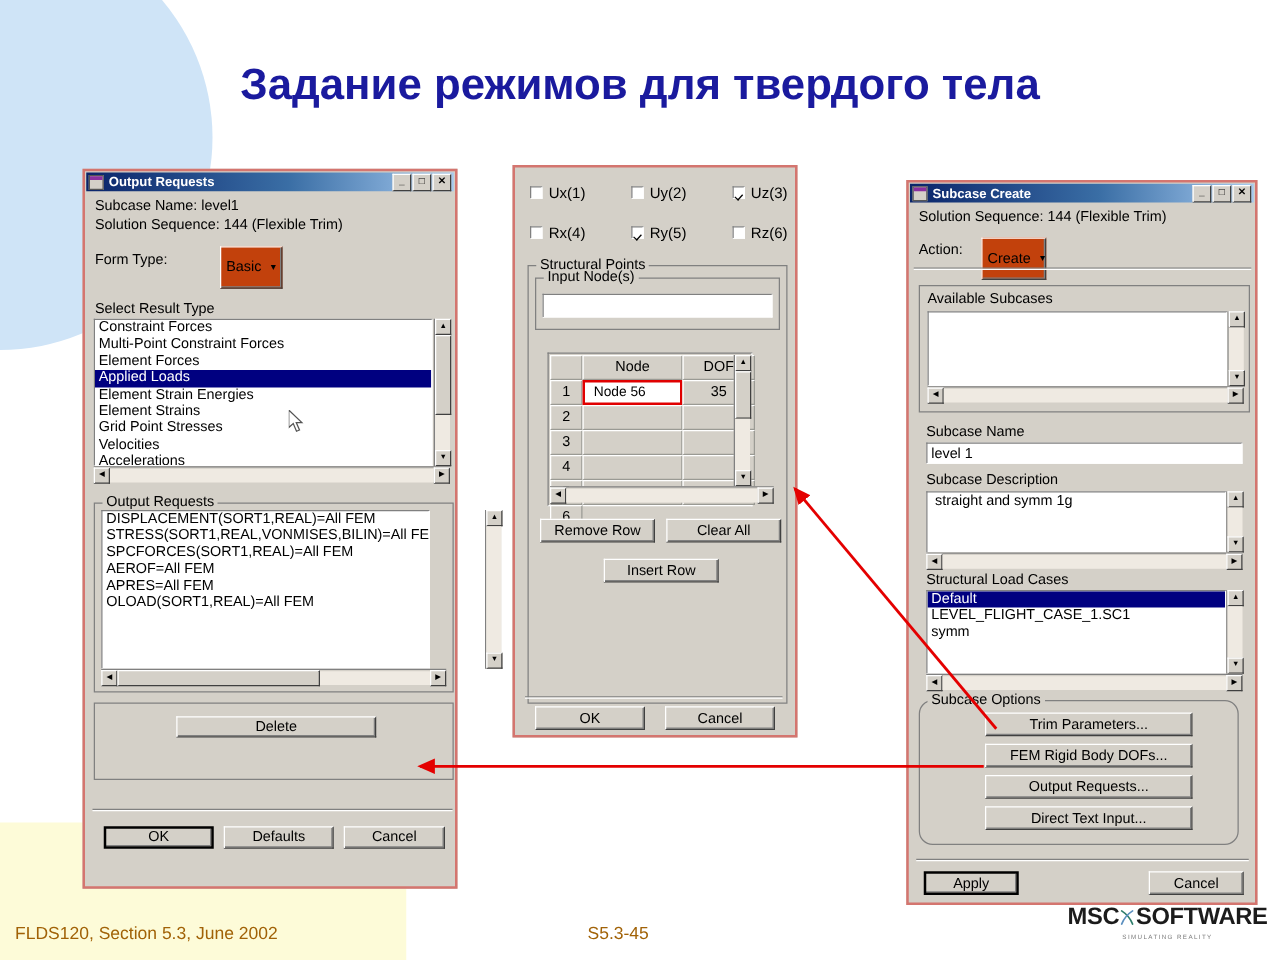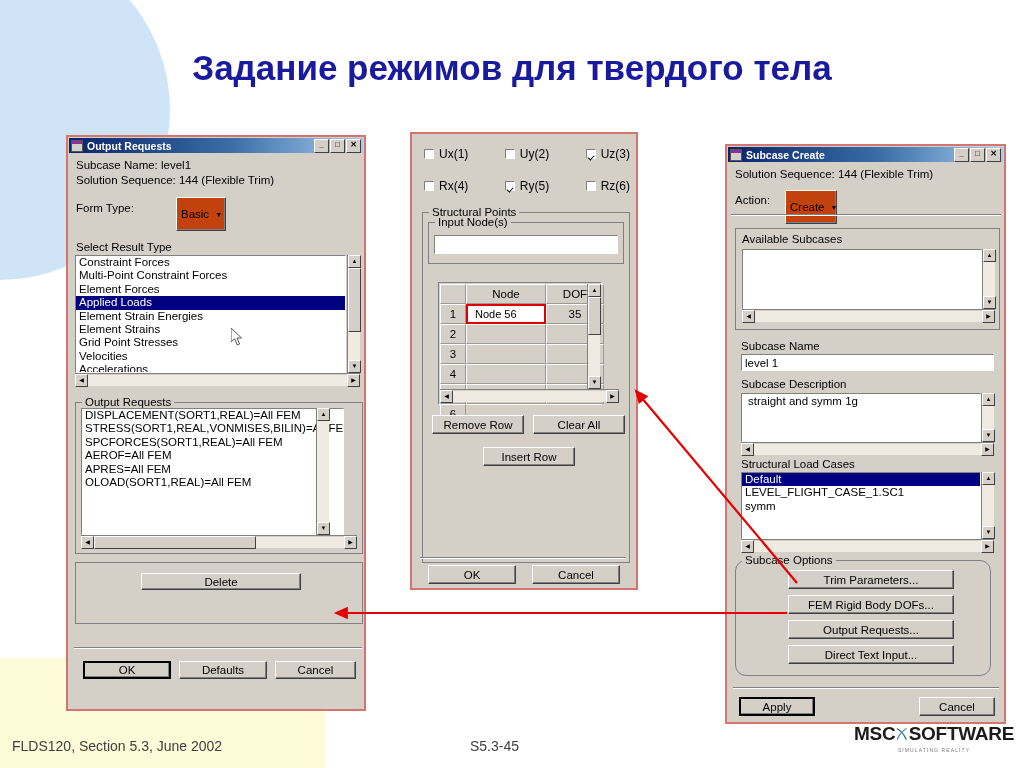--- a/index.html
+++ b/index.html
@@ -20,21 +20,21 @@
   }
   
   #slide-title{
     position:absolute;left:0;top:48px;width:1024px;text-align:center;
     font-size:35px;font-weight:bold;color:#1a1a9e;z-index:5;
     letter-spacing:0px;
     font-family:"Liberation Sans", sans-serif;
   }
   
   .footer-text{
-    position:absolute;bottom:14px;font-size:14px;color:#404040;z-index:6;
+    position:absolute;bottom:14px;font-size:14px;color:#a16207;z-index:6;
   }
   #footer-left{left:12px;}
   #footer-center{left:470px;}
   #msc-logo{position:absolute;right:10px;bottom:12px;z-index:6;
             width:160px;height:36px;}
   #msc-logo .msc-main{font-size:19px;font-weight:bold;color:#1b1b1b;
             font-family:"Liberation Sans", sans-serif;letter-spacing:-0.3px;}
   #msc-logo .msc-sub{font-size:5px;color:#7a7a7a;letter-spacing:1.1px;
             text-align:center;margin-top:-1px;}
   #msc-logo .row{display:flex;align-items:center;justify-content:flex-end;}
@@ -212,21 +212,21 @@
     </div>
     <div class="sb-h" style="position:absolute;left:0;top:118px;width:285px;height:13px;">
       <div class="sb-arrow">◀</div>
       <div class="sb-track" style="height:11px;"></div>
       <div class="sb-arrow">▶</div>
     </div>
   </div>
 
   <div class="group" style="position:absolute;left:7px;top:265px;width:288px;height:152px;">
     <div class="group-title">Output Requests</div>
-    <div style="position:absolute;left:5px;top:5px;width:248px;height:140px;">
+    <div style="position:absolute;left:5px;top:5px;width:320px;height:140px;">
       <div class="field" style="position:absolute;left:0;top:0;width:263px;height:127px;">
         <div id="output-requests-list">
             <div class="listrow">DISPLACEMENT(SORT1,REAL)=All FEM</div>
             <div class="listrow">STRESS(SORT1,REAL,VONMISES,BILIN)=All FEM</div>
             <div class="listrow">SPCFORCES(SORT1,REAL)=All FEM</div>
             <div class="listrow">AEROF=All FEM</div>
             <div class="listrow">APRES=All FEM</div>
             <div class="listrow">OLOAD(SORT1,REAL)=All FEM</div>
           </div>
       </div>

